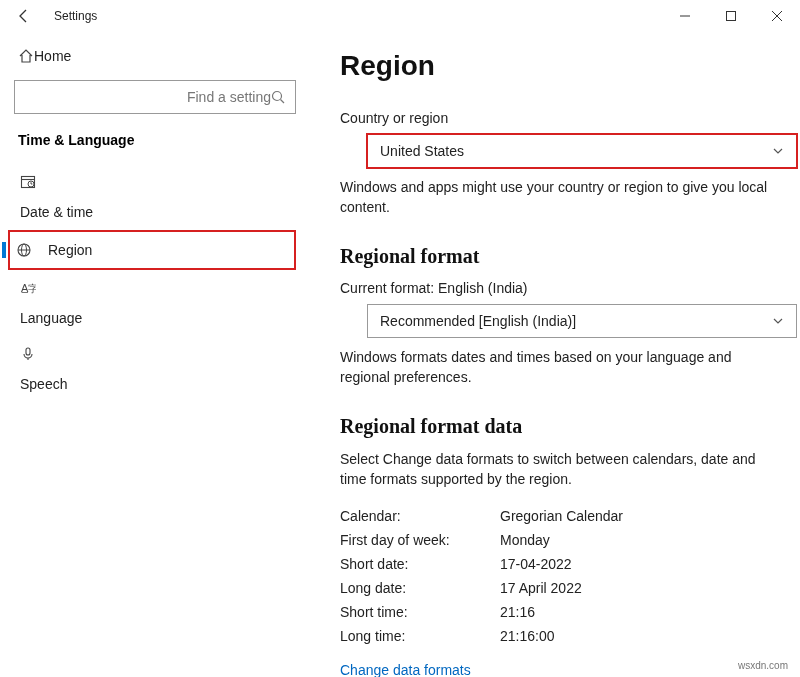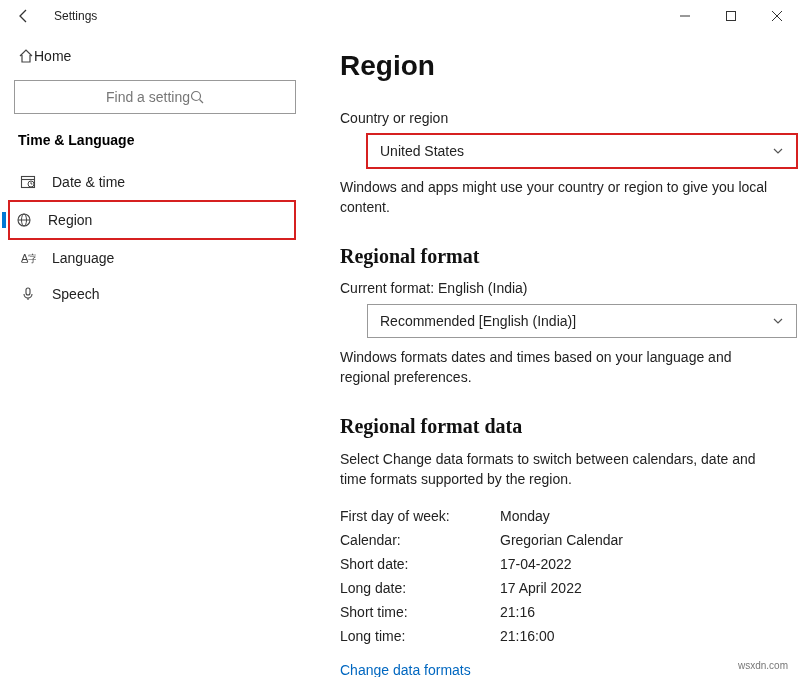--- a/index.html
+++ b/index.html
@@ -5,23 +5,23 @@
     * { box-sizing: border-box; margin: 0; padding: 0; font-family: "Segoe UI", Arial, sans-serif; }
     body { width: 800px; height: 677px; background: #fff; overflow: hidden; position: relative; }
     .titlebar { height: 32px; display: flex; align-items: center; padding-left: 16px; }
     .titlebar .back { width: 32px; text-align: center; font-size: 16px; color: #333; }
     .titlebar .title { font-size: 12px; color: #222; margin-left: 6px; }
     .win-controls { position: absolute; right: 0; top: 0; display: flex; }
     .win-controls div { width: 46px; height: 32px; display: flex; align-items: center; justify-content: center; font-size: 13px; color: #333; font-family: Arial; }
     .layout { display: flex; height: calc(100% - 32px); }
     .sidebar { width: 310px; padding: 8px 14px 0 14px; }
     .home-row { display: flex; align-items: center; gap: 0; padding: 8px 4px 16px 4px; font-size: 14px; color: #222; }
-    .search-box { border: 1px solid #999; height: 34px; display: flex; align-items: center; justify-content: center; padding: 0 10px; font-size: 14px; color: #777; background: #fff; margin-bottom: 18px; }
+    .search-box { border: 1px solid #999; height: 34px; display: flex; align-items: center; justify-content: flex-end; padding: 0 10px; font-size: 14px; color: #777; background: #fff; margin-bottom: 18px; }
     .section-title { font-weight: 600; font-size: 14px; color: #000; margin-bottom: 16px; padding-left: 4px; }
-    .nav-item { display: flex; align-items: flex-start; gap: 14px; padding: 10px 6px; font-size: 14px; color: #222; }
+    .nav-item { display: flex; align-items: flex-start; gap: 14px; padding: 10px 6px; font-size: 14px; color: #222; flex-direction: column; }
     .nav-item .icon { width: 18px; text-align: center; color: #444; font-size: 15px; }
     .nav-selected { border: 2.5px solid #d62020; }
     .nav-accent { border-left: 4px solid #0078d4; margin-left: -14px; padding-left: 10px; }
     .content { flex: 1; padding: 18px 30px 0 30px; overflow: hidden; }
     h1 { font-size: 28px; font-weight: 600; color: #111; margin-bottom: 28px; }
     h2 { font-size: 20px; font-weight: 600; color: #111; margin: 28px 0 12px 0; font-family: Liberation Serif, serif; }
     .label { font-size: 14px; color: #222; margin-bottom: 8px; }
     .dropdown { border: 1px solid #999; height: 34px; display: flex; align-items: center; justify-content: space-between; padding: 0 12px; font-size: 14px; color: #222; background: #fff; margin-bottom: 10px; width: 100%; margin-left: 27px; }
     .dropdown.highlighted { outline: 2.5px solid #d62020; outline-offset: -1px; }
     .help-text { font-size: 14px; color: #222; line-height: 1.4; margin-bottom: 6px; }
@@ -155,26 +155,26 @@
           </svg>
         </span>
     </div>
     <div class="help-text">Windows formats dates and times based on your language and regional preferences.</div>
 
     <h2>Regional format data</h2>
     <div class="help-text">Select Change data formats to switch between calendars, date and time formats supported by the region.</div>
 
     <div class="format-table">
       <div class="row">
+          <div class="k">Calendar:</div>
+          <div>Gregorian Calendar</div>
+        </div>
+      <div class="row">
           <div class="k">First day of week:</div>
           <div>Monday</div>
-        </div>
-      <div class="row">
-          <div class="k">Calendar:</div>
-          <div>Gregorian Calendar</div>
         </div>
       <div class="row">
           <div class="k">Short date:</div>
           <div>17-04-2022</div>
         </div>
       <div class="row">
           <div class="k">Long date:</div>
           <div>17 April 2022</div>
         </div>
       <div class="row">

